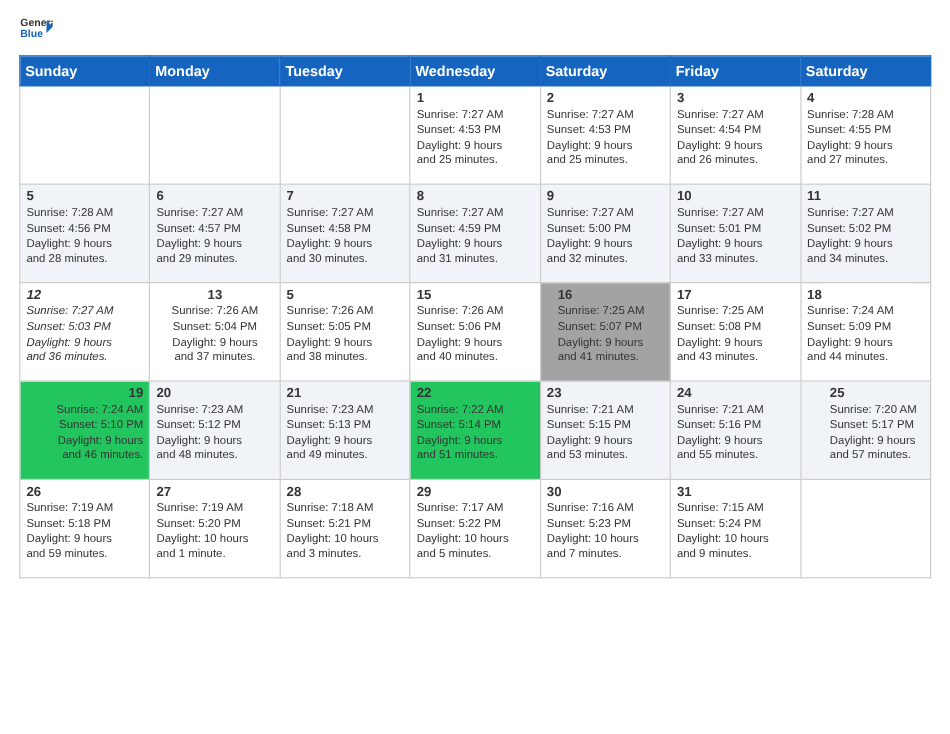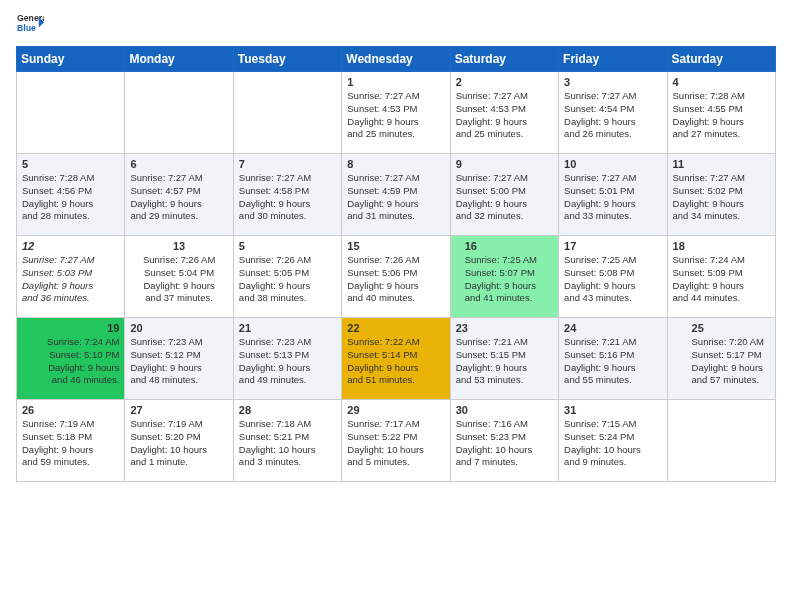--- a/index.html
+++ b/index.html
@@ -196,21 +196,21 @@
             <div class="day-info">Sunrise: 7:26 AM<br>Sunset: 5:04 PM<br>Daylight: 9 hours<br>and 37 minutes.</div>
           </td>
           <td style="background: rgb(255, 255, 255);">
             <span class="day-num">5</span>
             <div class="day-info">Sunrise: 7:26 AM<br>Sunset: 5:05 PM<br>Daylight: 9 hours<br>and 38 minutes.</div>
           </td>
           <td style="background: rgb(255, 255, 255);">
             <span class="day-num">15</span>
             <div class="day-info">Sunrise: 7:26 AM<br>Sunset: 5:06 PM<br>Daylight: 9 hours<br>and 40 minutes.</div>
           </td>
-          <td style="background: #86efac; padding-left: 14px;">
+          <td style="background: #a3a3a3; padding-left: 14px;">
             <span class="day-num">16</span>
             <div class="day-info">Sunrise: 7:25 AM<br>Sunset: 5:07 PM<br>Daylight: 9 hours<br>and 41 minutes.</div>
           </td>
           <td style="background: rgb(255, 255, 255);">
             <span class="day-num">17</span>
             <div class="day-info">Sunrise: 7:25 AM<br>Sunset: 5:08 PM<br>Daylight: 9 hours<br>and 43 minutes.</div>
           </td>
           <td style="background: rgb(255, 255, 255); border-radius: 20px;">
             <span class="day-num">18</span>
             <div class="day-info">Sunrise: 7:24 AM<br>Sunset: 5:09 PM<br>Daylight: 9 hours<br>and 44 minutes.</div>
@@ -222,21 +222,21 @@
             <div class="day-info">Sunrise: 7:24 AM<br>Sunset: 5:10 PM<br>Daylight: 9 hours<br>and 46 minutes.</div>
           </td>
           <td style="background: rgb(240, 244, 248);">
             <span class="day-num">20</span>
             <div class="day-info">Sunrise: 7:23 AM<br>Sunset: 5:12 PM<br>Daylight: 9 hours<br>and 48 minutes.</div>
           </td>
           <td style="background: rgb(240, 244, 248);">
             <span class="day-num">21</span>
             <div class="day-info">Sunrise: 7:23 AM<br>Sunset: 5:13 PM<br>Daylight: 9 hours<br>and 49 minutes.</div>
           </td>
-          <td style="background: #eab308;">
+          <td style="background: #22c55e;">
             <span class="day-num">22</span>
             <div class="day-info">Sunrise: 7:22 AM<br>Sunset: 5:14 PM<br>Daylight: 9 hours<br>and 51 minutes.</div>
           </td>
           <td style="background: rgb(240, 244, 248); margin-left: 17px;">
             <span class="day-num">23</span>
             <div class="day-info">Sunrise: 7:21 AM<br>Sunset: 5:15 PM<br>Daylight: 9 hours<br>and 53 minutes.</div>
           </td>
           <td style="background: rgb(240, 244, 248);">
             <span class="day-num">24</span>
             <div class="day-info">Sunrise: 7:21 AM<br>Sunset: 5:16 PM<br>Daylight: 9 hours<br>and 55 minutes.</div>

